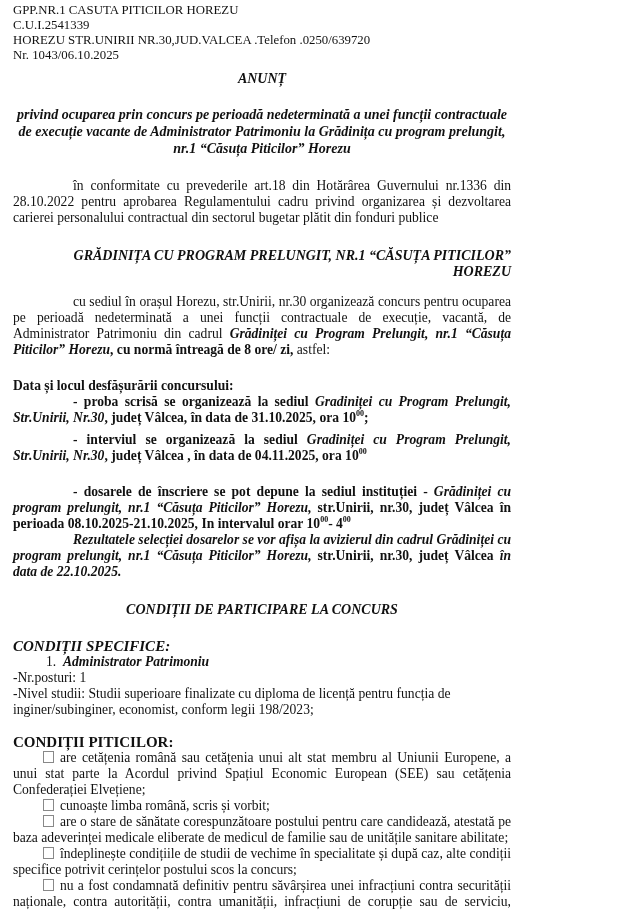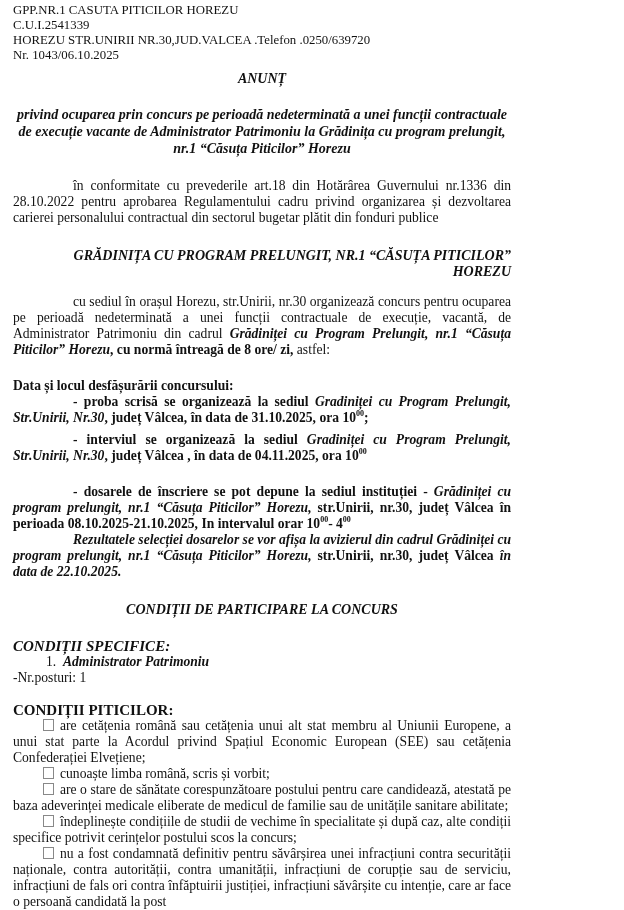--- a/index.html
+++ b/index.html
@@ -63,20 +63,21 @@
 
   <div class="just ind2 b mt-dos"><span>- dosarele de înscriere se pot depune la sediul instituției - </span><span class="i">Grădiniței cu program prelungit, nr.1 “Căsuța Piticilor” Horezu,</span><span> str.Unirii, nr.30, județ Vâlcea în perioada 08.10.2025-21.10.2025, In intervalul orar 10</span><sup>00</sup><span>- 4</span><sup>00</sup></div>
 
   <div class="just ind2 b"><span class="i">Rezultatele selecției dosarelor se vor afișa la avizierul din cadrul Grădiniței cu program prelungit, nr.1 “Căsuța Piticilor” Horezu,</span><span> str.Unirii, nr.30, județ Vâlcea </span><span class="i">în data de 22.10.2025.</span></div>
 
   <div class="cond-title">CONDIȚII DE PARTICIPARE LA CONCURS</div>
 
   <div class="sec-title">CONDIȚII SPECIFICE:</div>
   <div class="num-item"><span>1.</span>&nbsp;&nbsp;<span class="b i">Administrator Patrimoniu</span></div>
   <div>-Nr.posturi: 1</div>
+  <div>-Nivel studii: Studii superioare finalizate cu diploma de licență pentru funcția de inginer/subinginer, economist, conform legii 198/2023;</div>
 
   <div class="sec-title2">CONDIȚII PITICILOR:</div>
   <div>
     <div class="bullet"><span class="box"></span><span>are cetățenia română sau cetățenia unui alt stat membru al Uniunii Europene, a unui stat parte la Acordul privind Spațiul Economic European (SEE) sau cetățenia Confederației Elvețiene;</span></div>
     <div class="bullet"><span class="box"></span><span>cunoaște limba română, scris și vorbit;</span></div>
     <div class="bullet"><span class="box"></span><span>are o stare de sănătate corespunzătoare postului pentru care candidează, atestată pe baza adeverinței medicale eliberate de medicul de familie sau de unitățile sanitare abilitate;</span></div>
     <div class="bullet"><span class="box"></span><span>îndeplinește condițiile de studii de vechime în specialitate și după caz, alte condiții specifice potrivit cerințelor postului scos la concurs;</span></div>
     <div class="bullet"><span class="box"></span><span>nu a fost condamnată definitiv pentru săvârșirea unei infracțiuni contra securității naționale, contra autorității, contra umanității, infracțiuni de corupție sau de serviciu, infracțiuni de fals ori contra înfăptuirii justiției, infracțiuni săvârșite cu intenție, care ar face o persoană candidată la post</span></div>
   </div>
 

